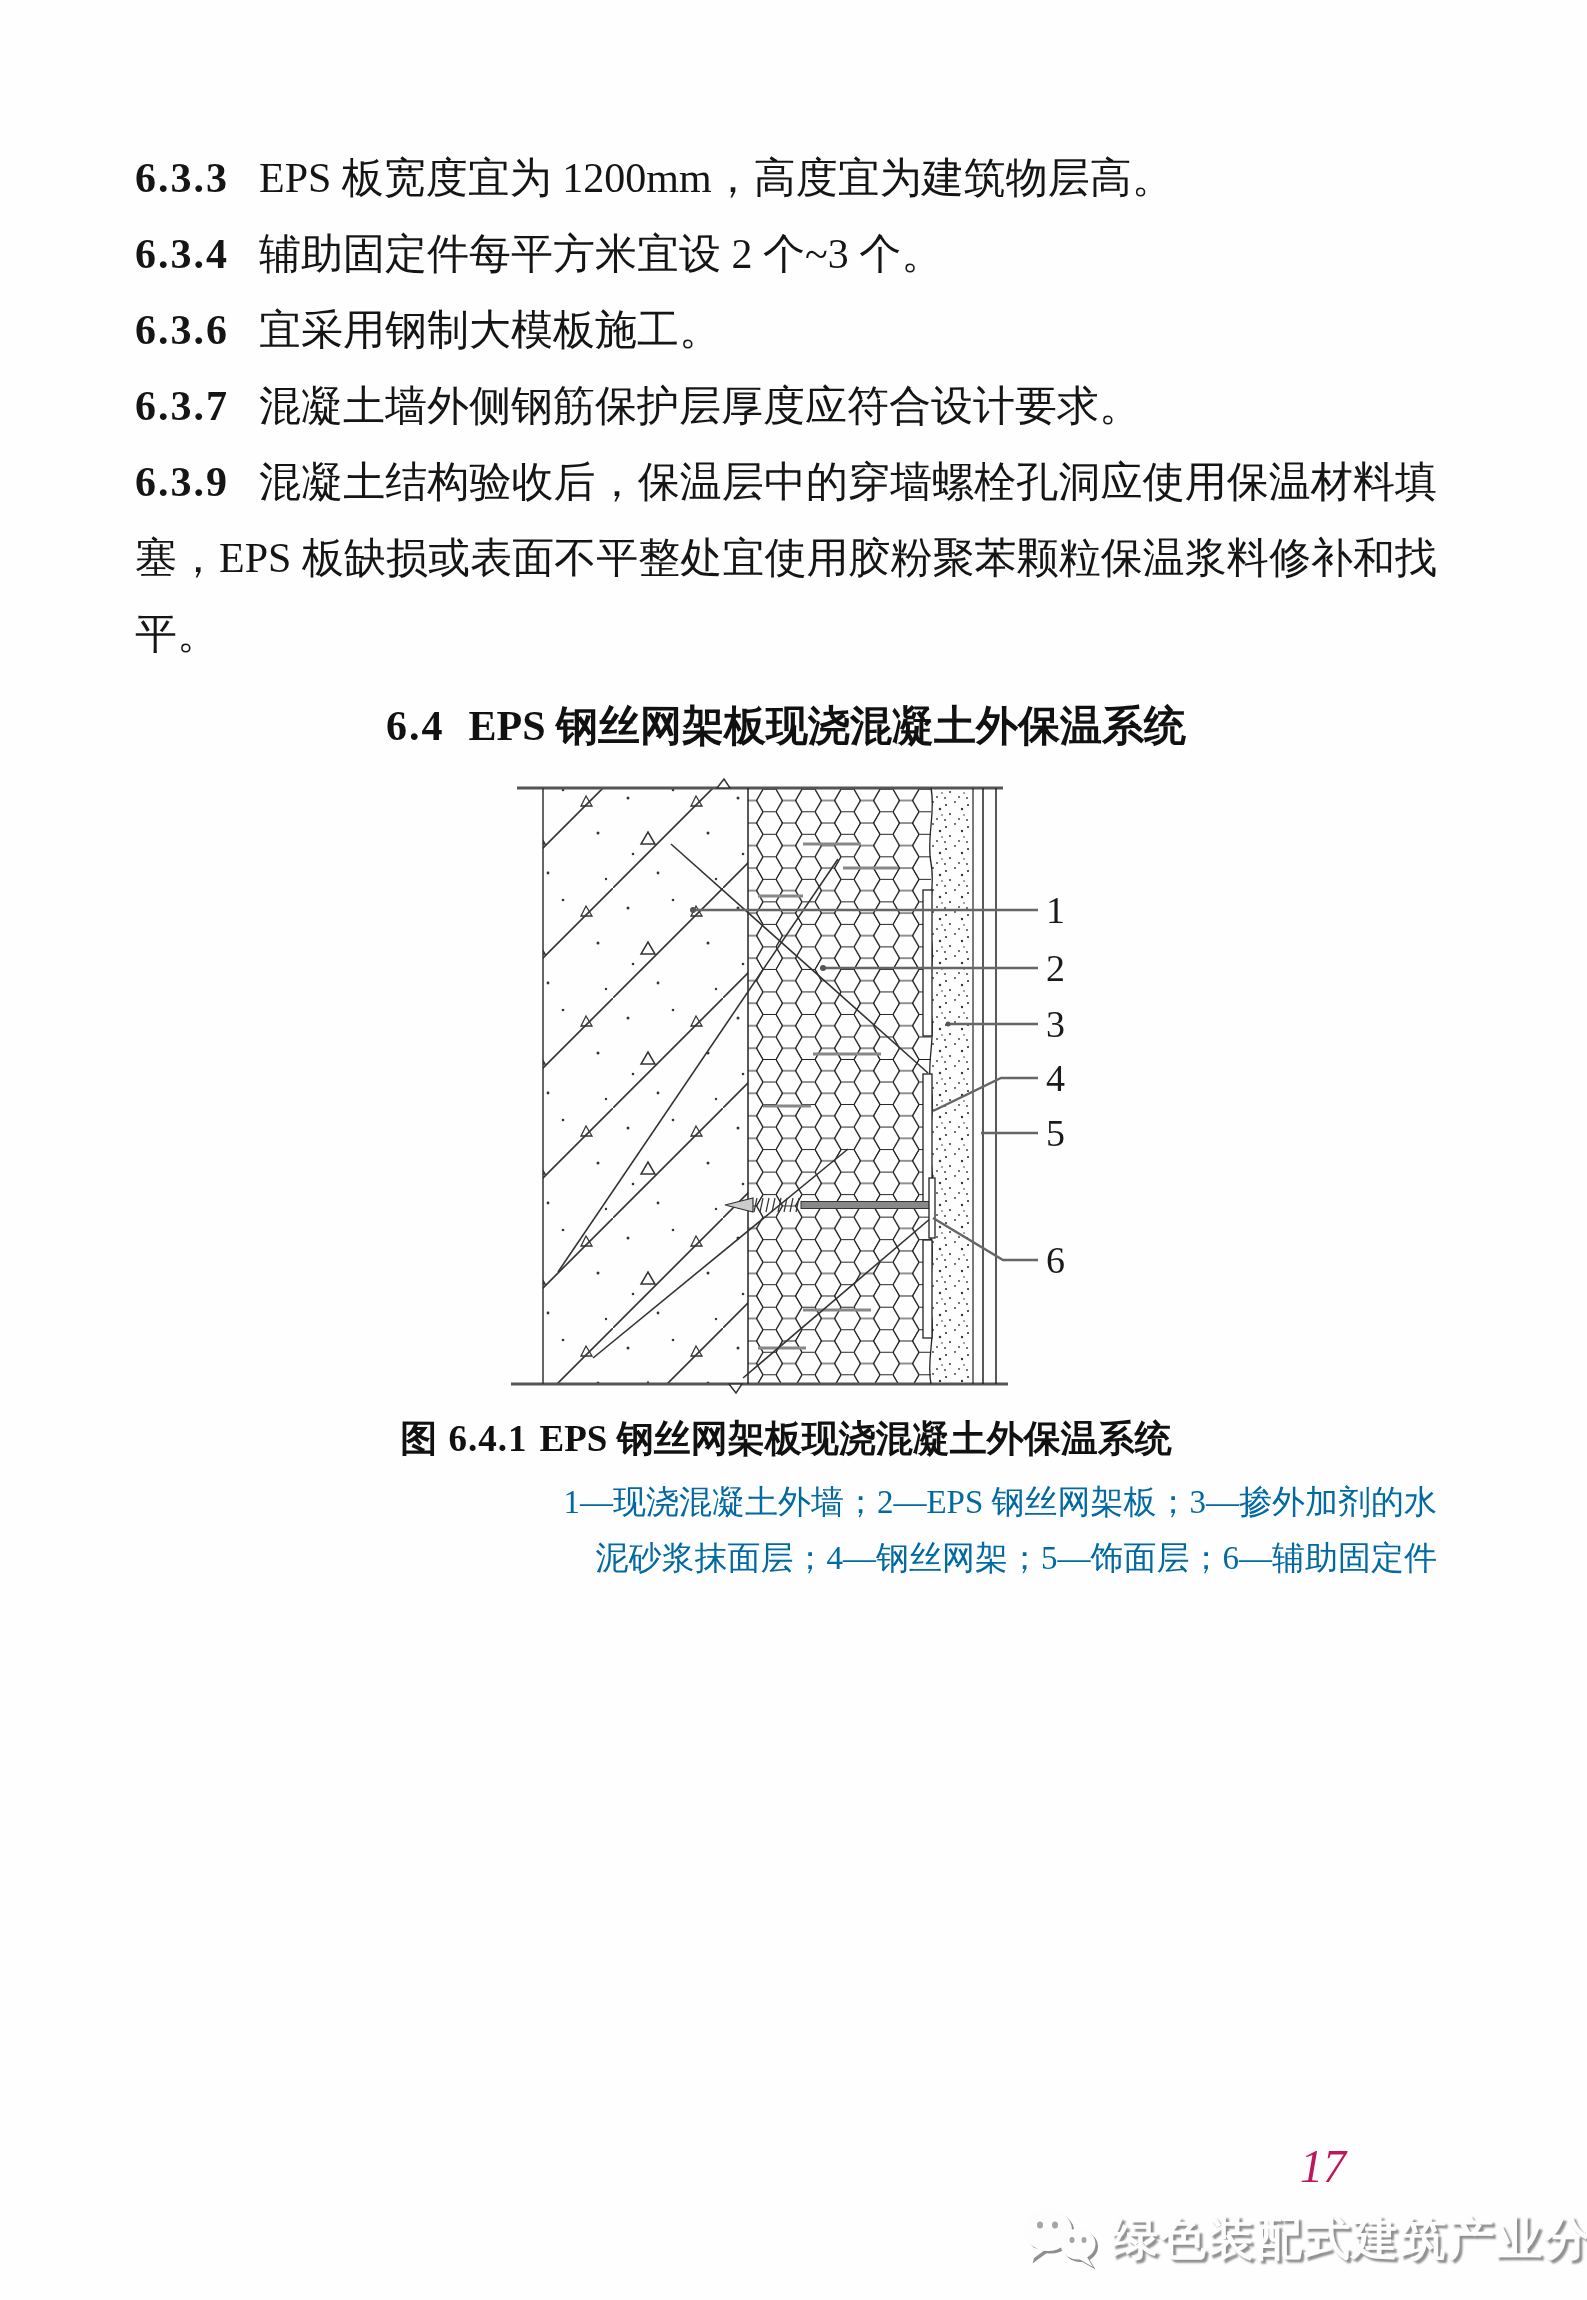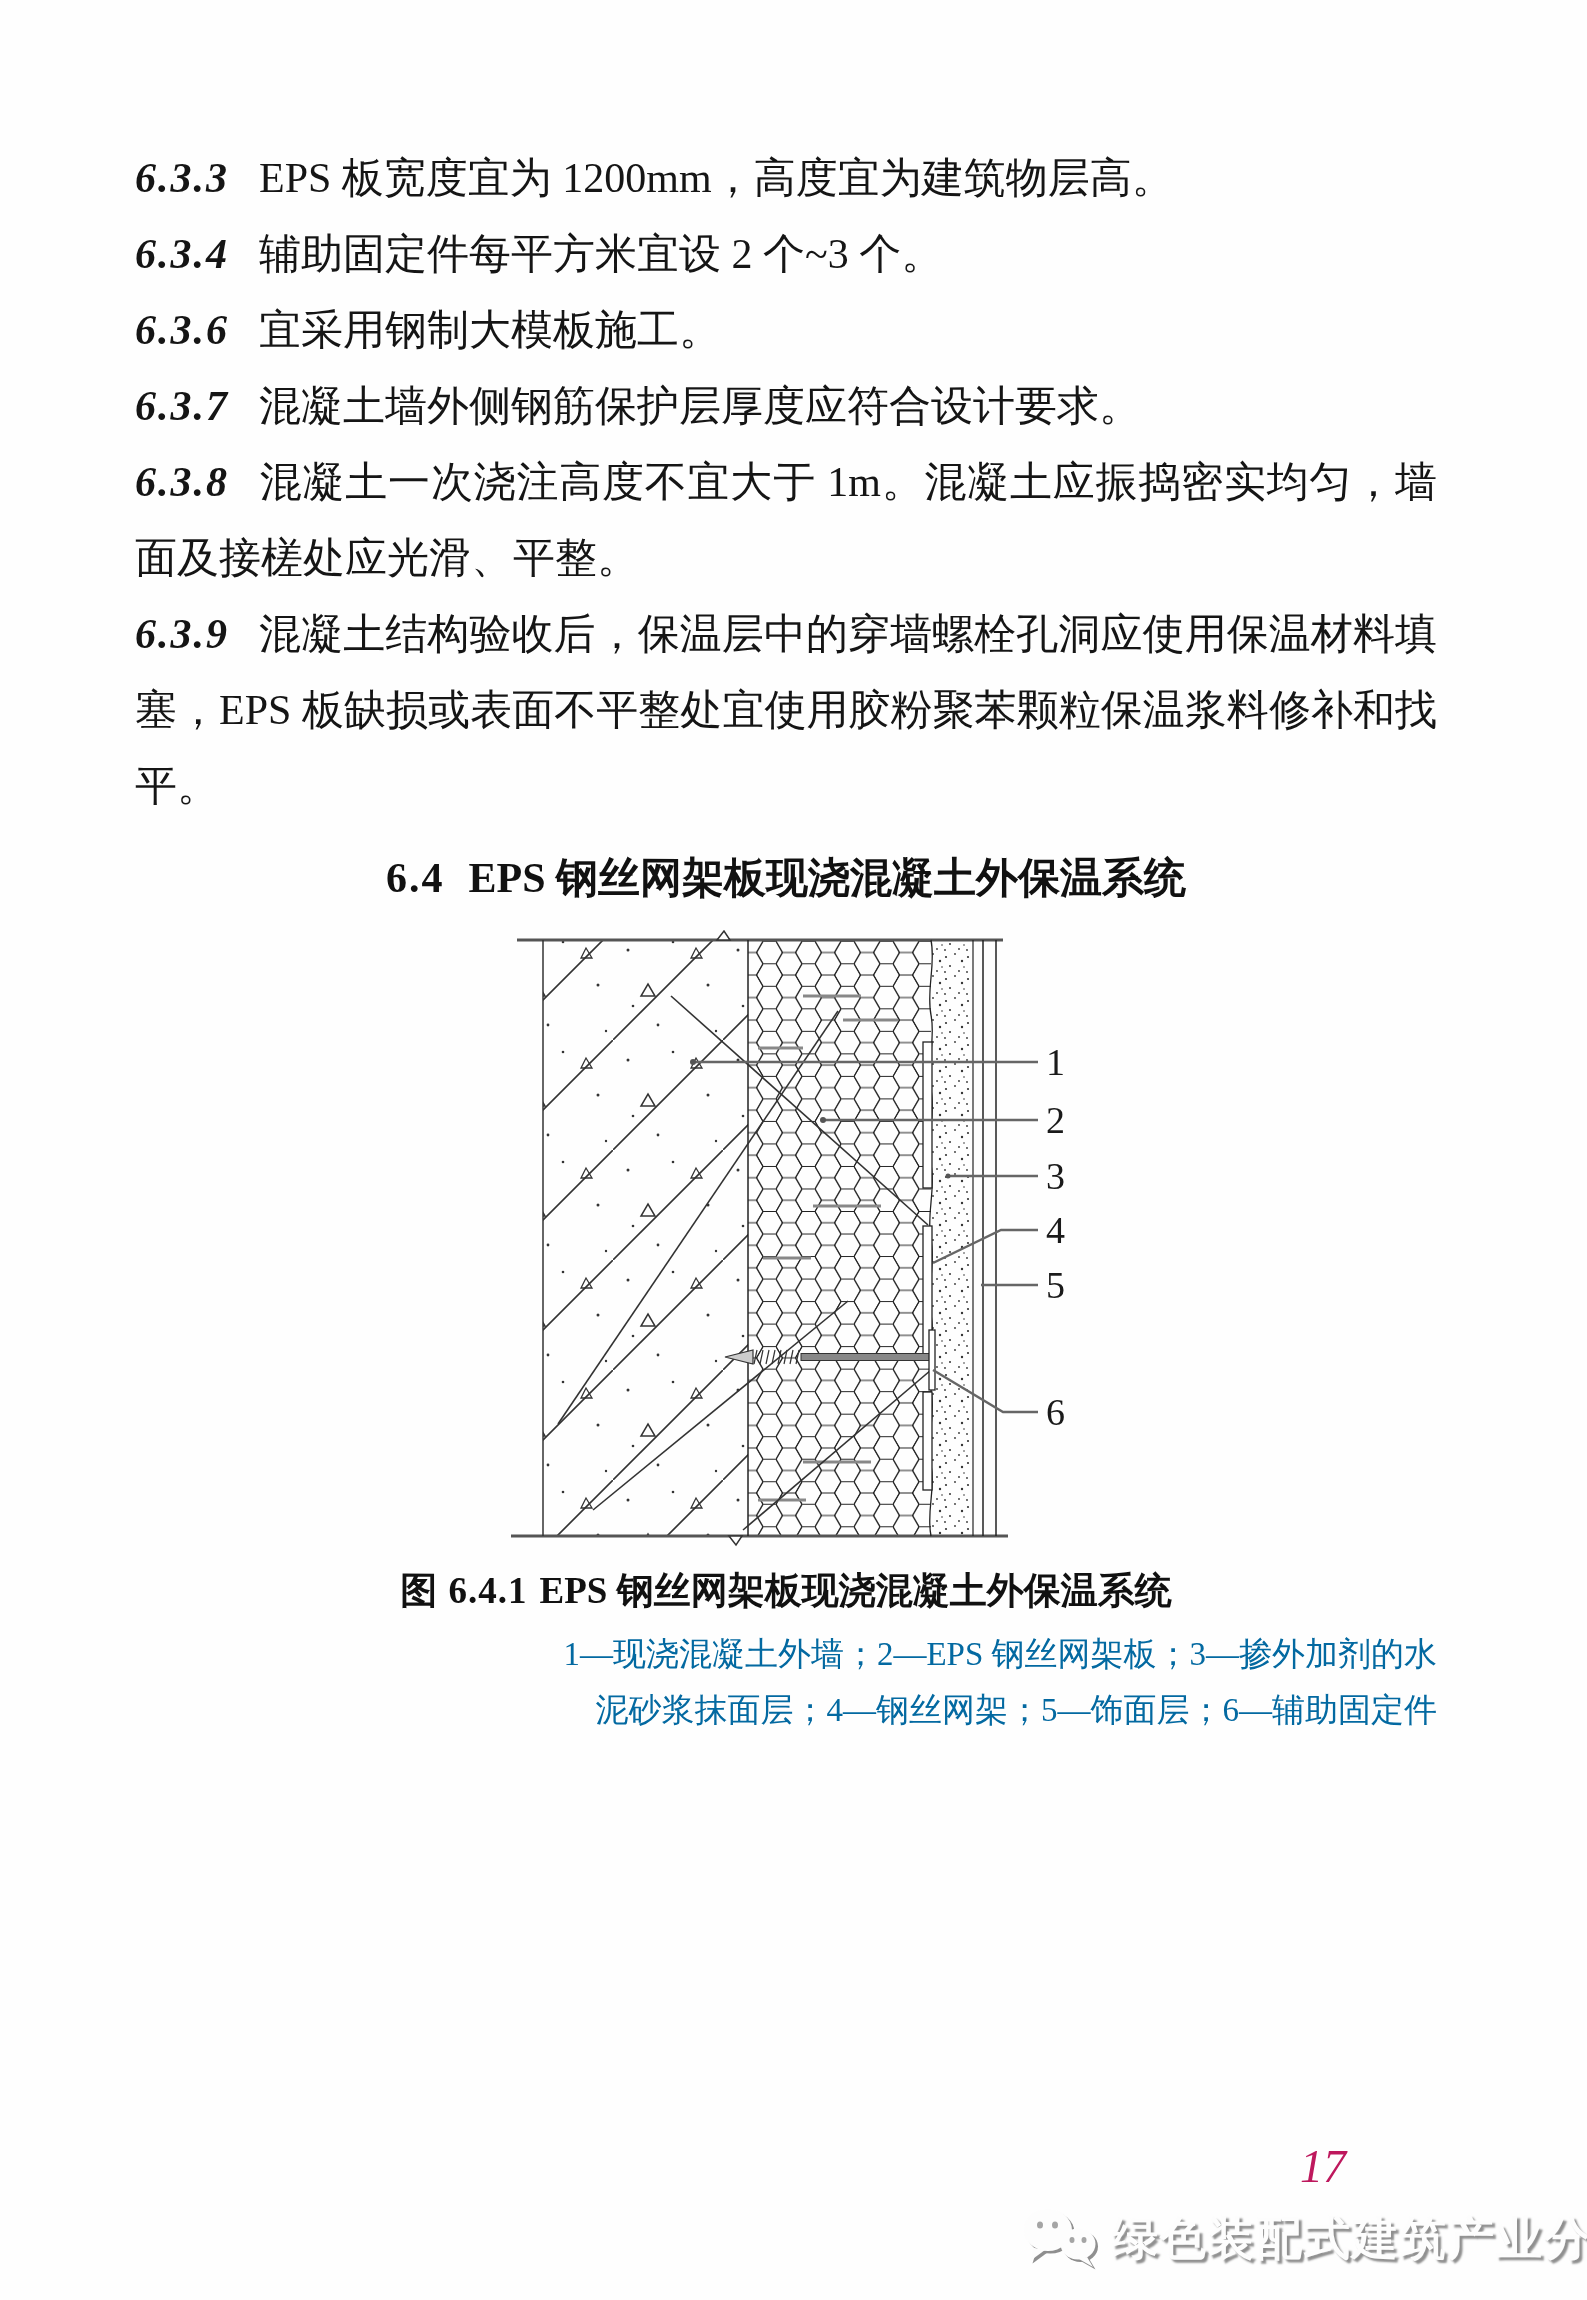--- a/index.html
+++ b/index.html
@@ -8,21 +8,21 @@
     background:#fefefe;color:#151515;
     font-family:"Liberation Serif","DejaVu Serif",serif;
   }
   .content{
     position:absolute;left:135px;top:140px;width:1302px;
   }
   p.item{
     margin:0;font-size:42px;line-height:76px;text-align:justify;
     text-justify:inter-ideograph;color:#151515;
   }
-  p.item .num{font-weight:bold;margin-right:30px;letter-spacing:2px;font-style:italic;}
+  p.item .num{font-weight:bold;margin-right:30px;letter-spacing:2px;}
   h2.sec{
     margin:16px 0 14px 0;font-size:42px;line-height:76px;font-weight:bold;
     text-align:center;color:#111;
   }
   h2.sec .num{margin-right:24px;letter-spacing:2px;}
   .figure-wrap{margin-top:6px;}
   .figure-wrap svg.diagram{display:block;margin-left:368px;}
   .caption{
     margin-top:16px;text-align:center;font-size:37px;font-weight:bold;color:#111;
   }
@@ -51,21 +51,20 @@
 
   <p class="item"><span class="num">6.3.3</span><span>EPS 板宽度宜为 1200mm，高度宜为建筑物层高。</span></p>
 
   <p class="item"><span class="num">6.3.4</span><span>辅助固定件每平方米宜设 2 个~3 个。</span></p>
 
 
   <p class="item"><span class="num">6.3.6</span><span>宜采用钢制大模板施工。</span></p>
 
   <p class="item"><span class="num">6.3.7</span><span>混凝土墙外侧钢筋保护层厚度应符合设计要求。</span></p>
 
-  <p class="item"><span class="num">6.3.8</span><span>混凝土一次浇注高度不宜大于 1m。混凝土应振捣密实均匀，墙面及接槎处应光滑、平整。</span></p>
 
   <p class="item"><span class="num">6.3.9</span><span>混凝土结构验收后，保温层中的穿墙螺栓孔洞应使用保温材料填塞，EPS 板缺损或表面不平整处宜使用胶粉聚苯颗粒保温浆料修补和找平。</span></p>
 
   <h2 class="sec"><span class="num">6.4</span><span>EPS 钢丝网架板现浇混凝土外保温系统</span></h2>
 
 
   <div class="figure-wrap">
     <svg class="diagram" width="600" height="620" viewBox="0 0 600 620" xmlns="http://www.w3.org/2000/svg">
       <defs>
         <pattern id="conc" width="110" height="110" patternUnits="userSpaceOnUse">

